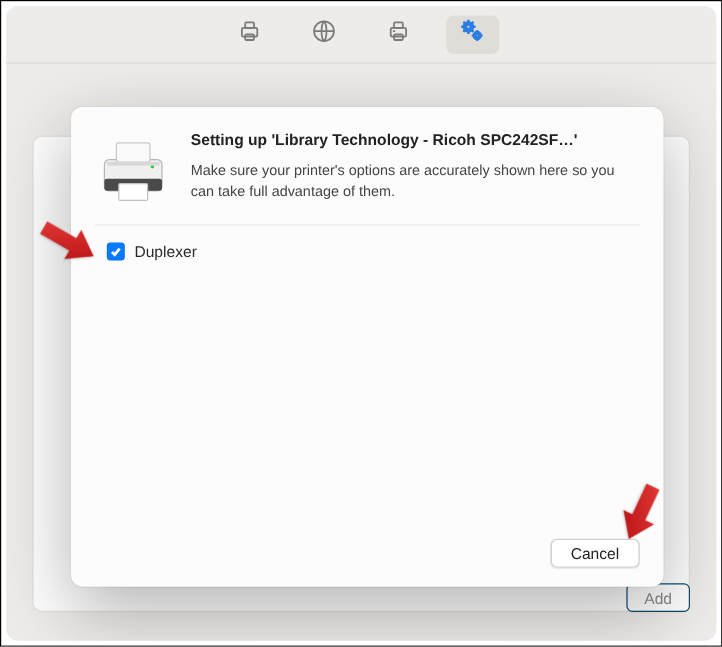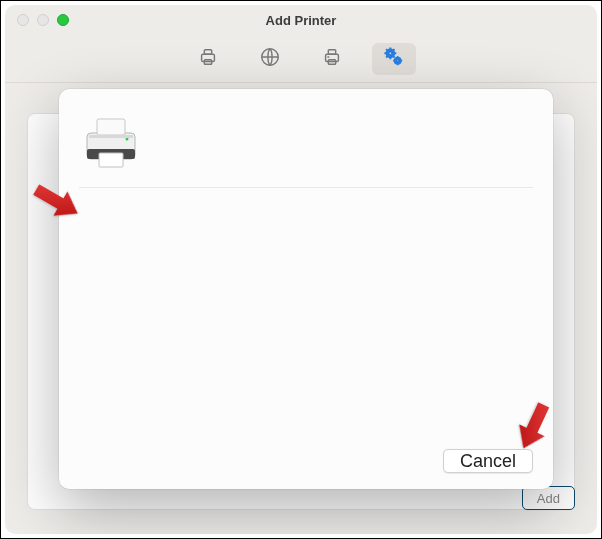--- a/index.html
+++ b/index.html
@@ -102,22 +102,22 @@
     }
     .chk svg { width: 11px; height: 11px; stroke: #fff; stroke-width: 2.5; fill: none; }
     .sheet-actions {
       margin-top: auto;
       display: flex; justify-content: flex-end; gap: 12px;
     }
     .btn {
       height: 24px; min-width: 72px;
       padding: 0 16px;
       border-radius: 5px;
-      font-size: 18px;
-      display: flex; align-items: flex-end; justify-content: center;
+      font-size: 13px;
+      display: flex; align-items: center; justify-content: center;
       border: none;
     }
     .btn.secondary {
       background: #fff; color: #222;
       border: 0.5px solid #d0d0d0;
       box-shadow: 0 0.5px 1px rgba(0,0,0,0.08);
     }
     .btn.primary {
       background: linear-gradient(#3b91ff, #0a7aff);
       color: #fff; font-weight: 500;
@@ -127,28 +127,20 @@
     .arrow svg { filter: drop-shadow(0 1px 1px rgba(0,0,0,0.2)); }
     .arrow-a { left: 20px; top: 168px; transform: rotate(30deg); }
     .arrow-b { left: 495px; top: 388px; transform: rotate(115deg); }
   </style>
 </head>
 <body>
 
 <div class="frame">
  <div class="window">
 
-  <div class="titlebar">
-    <div class="traffic">
-      <div class="dot close"></div>
-      <div class="dot min"></div>
-      <div class="dot zoom"></div>
-    </div>
-    <div class="title">Add Printer</div>
-  </div>
 
   <div class="toolbar">
     <div class="tool">
       <span>
         <svg viewBox="0 0 24 24">
               <rect x="5" y="9" width="14" height="8" rx="1.5"></rect>
               <rect x="8" y="4" width="8" height="5" rx="1"></rect>
               <rect x="8" y="15" width="8" height="5" rx="1"></rect>
             </svg>
       </span>
@@ -214,22 +206,36 @@
       <div class="printer-ic">
         <svg viewBox="0 0 64 64">
           <rect x="8" y="24" width="48" height="26" rx="4" fill="#f0f0f0" stroke="#b5b5b5"></rect>
           <rect x="8" y="40" width="48" height="10" rx="2" fill="#4a4a4a"></rect>
           <rect x="18" y="10" width="28" height="16" rx="2" fill="#fafafa" stroke="#c8c8c8"></rect>
           <rect x="20" y="44" width="24" height="14" rx="1" fill="#ffffff" stroke="#c0c0c0"></rect>
           <circle cx="48" cy="30" r="1.5" fill="#2ecc40"></circle>
           <rect x="10" y="26" width="44" height="3" fill="#d8d8d8"></rect>
         </svg>
       </div>
+      <div class="headtext">
+        <h3>Setting up 'Library Technology - Ricoh SPC242SF…'</h3>
+        <p>Make sure your printer's options are accurately shown here so you can take full advantage of them.</p>
+      </div>
     </div>
     <hr class="divider">
+    <div class="opts">
+      <label class="opt">
+        <span class="chk">
+          <svg viewBox="0 0 12 12">
+                <polyline points="2.5,6.5 5,9 9.5,3.5"></polyline>
+              </svg>
+        </span>
+        <span>Duplexer</span>
+      </label>
+    </div>
     <div class="sheet-actions">
       <button class="btn secondary">
         <span>Cancel</span>
       </button>
     </div>
   </div>
 
   <div class="arrow arrow-a">
     <svg width="60" height="60" viewBox="0 0 60 60">
       <defs>

